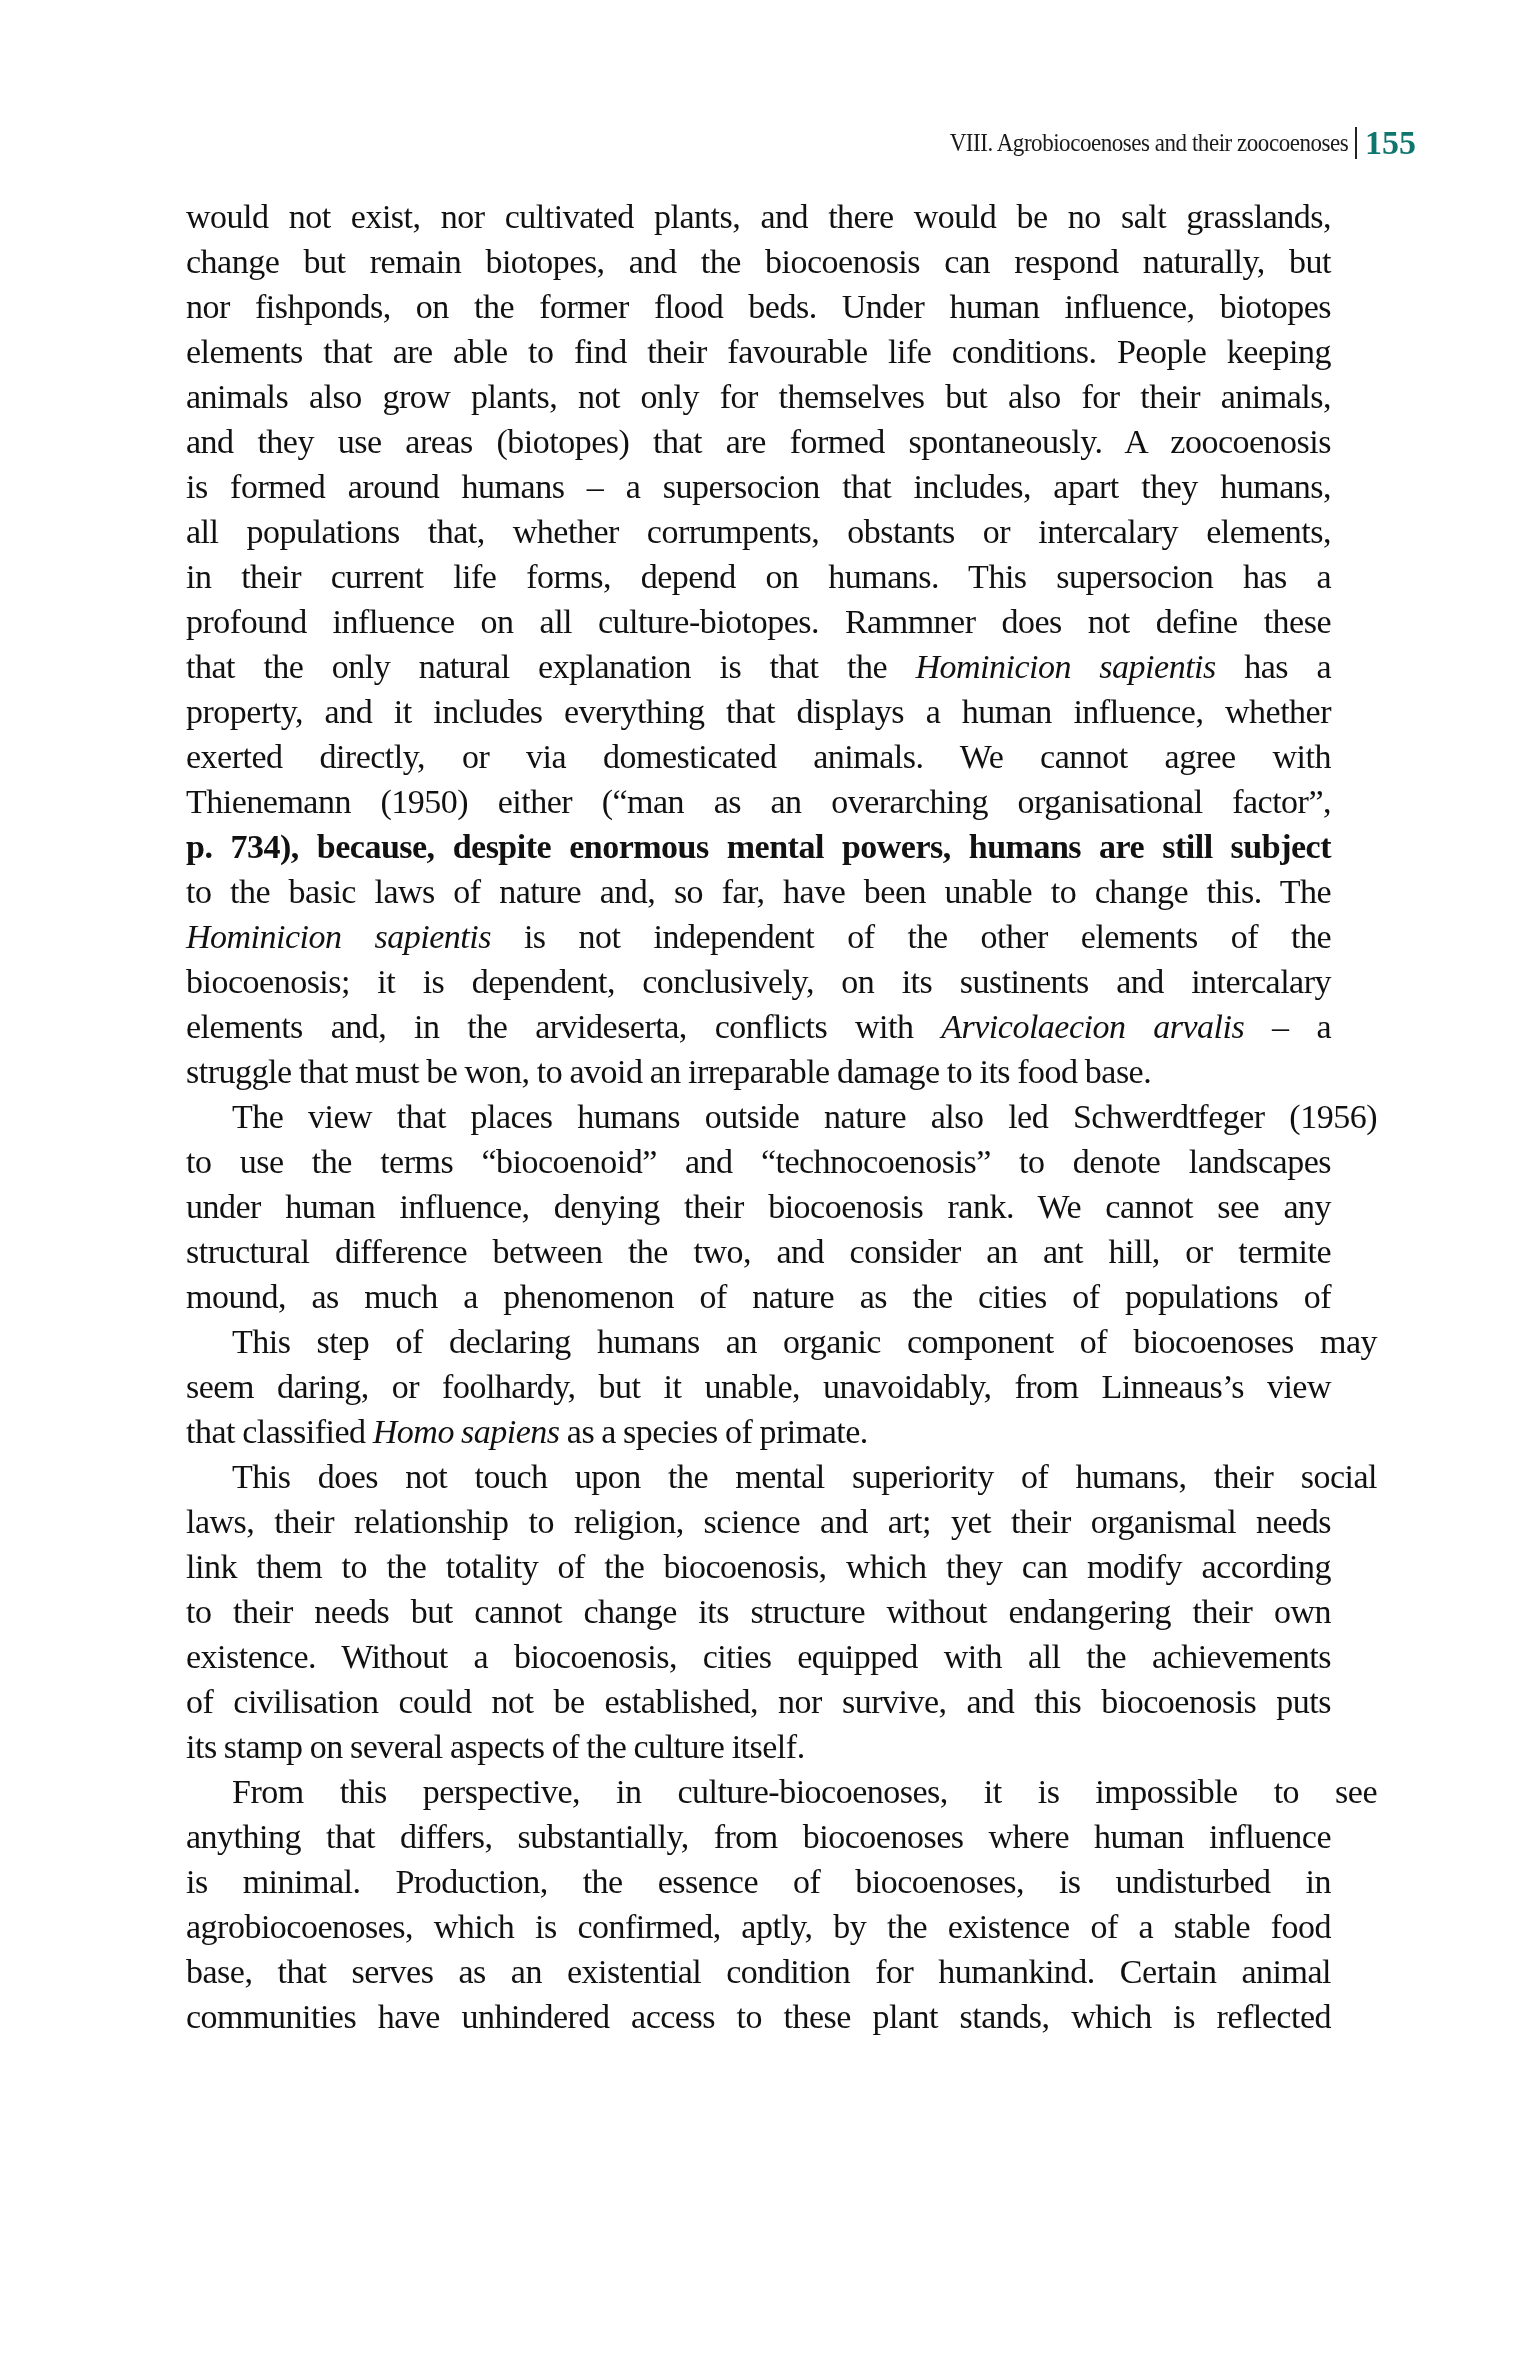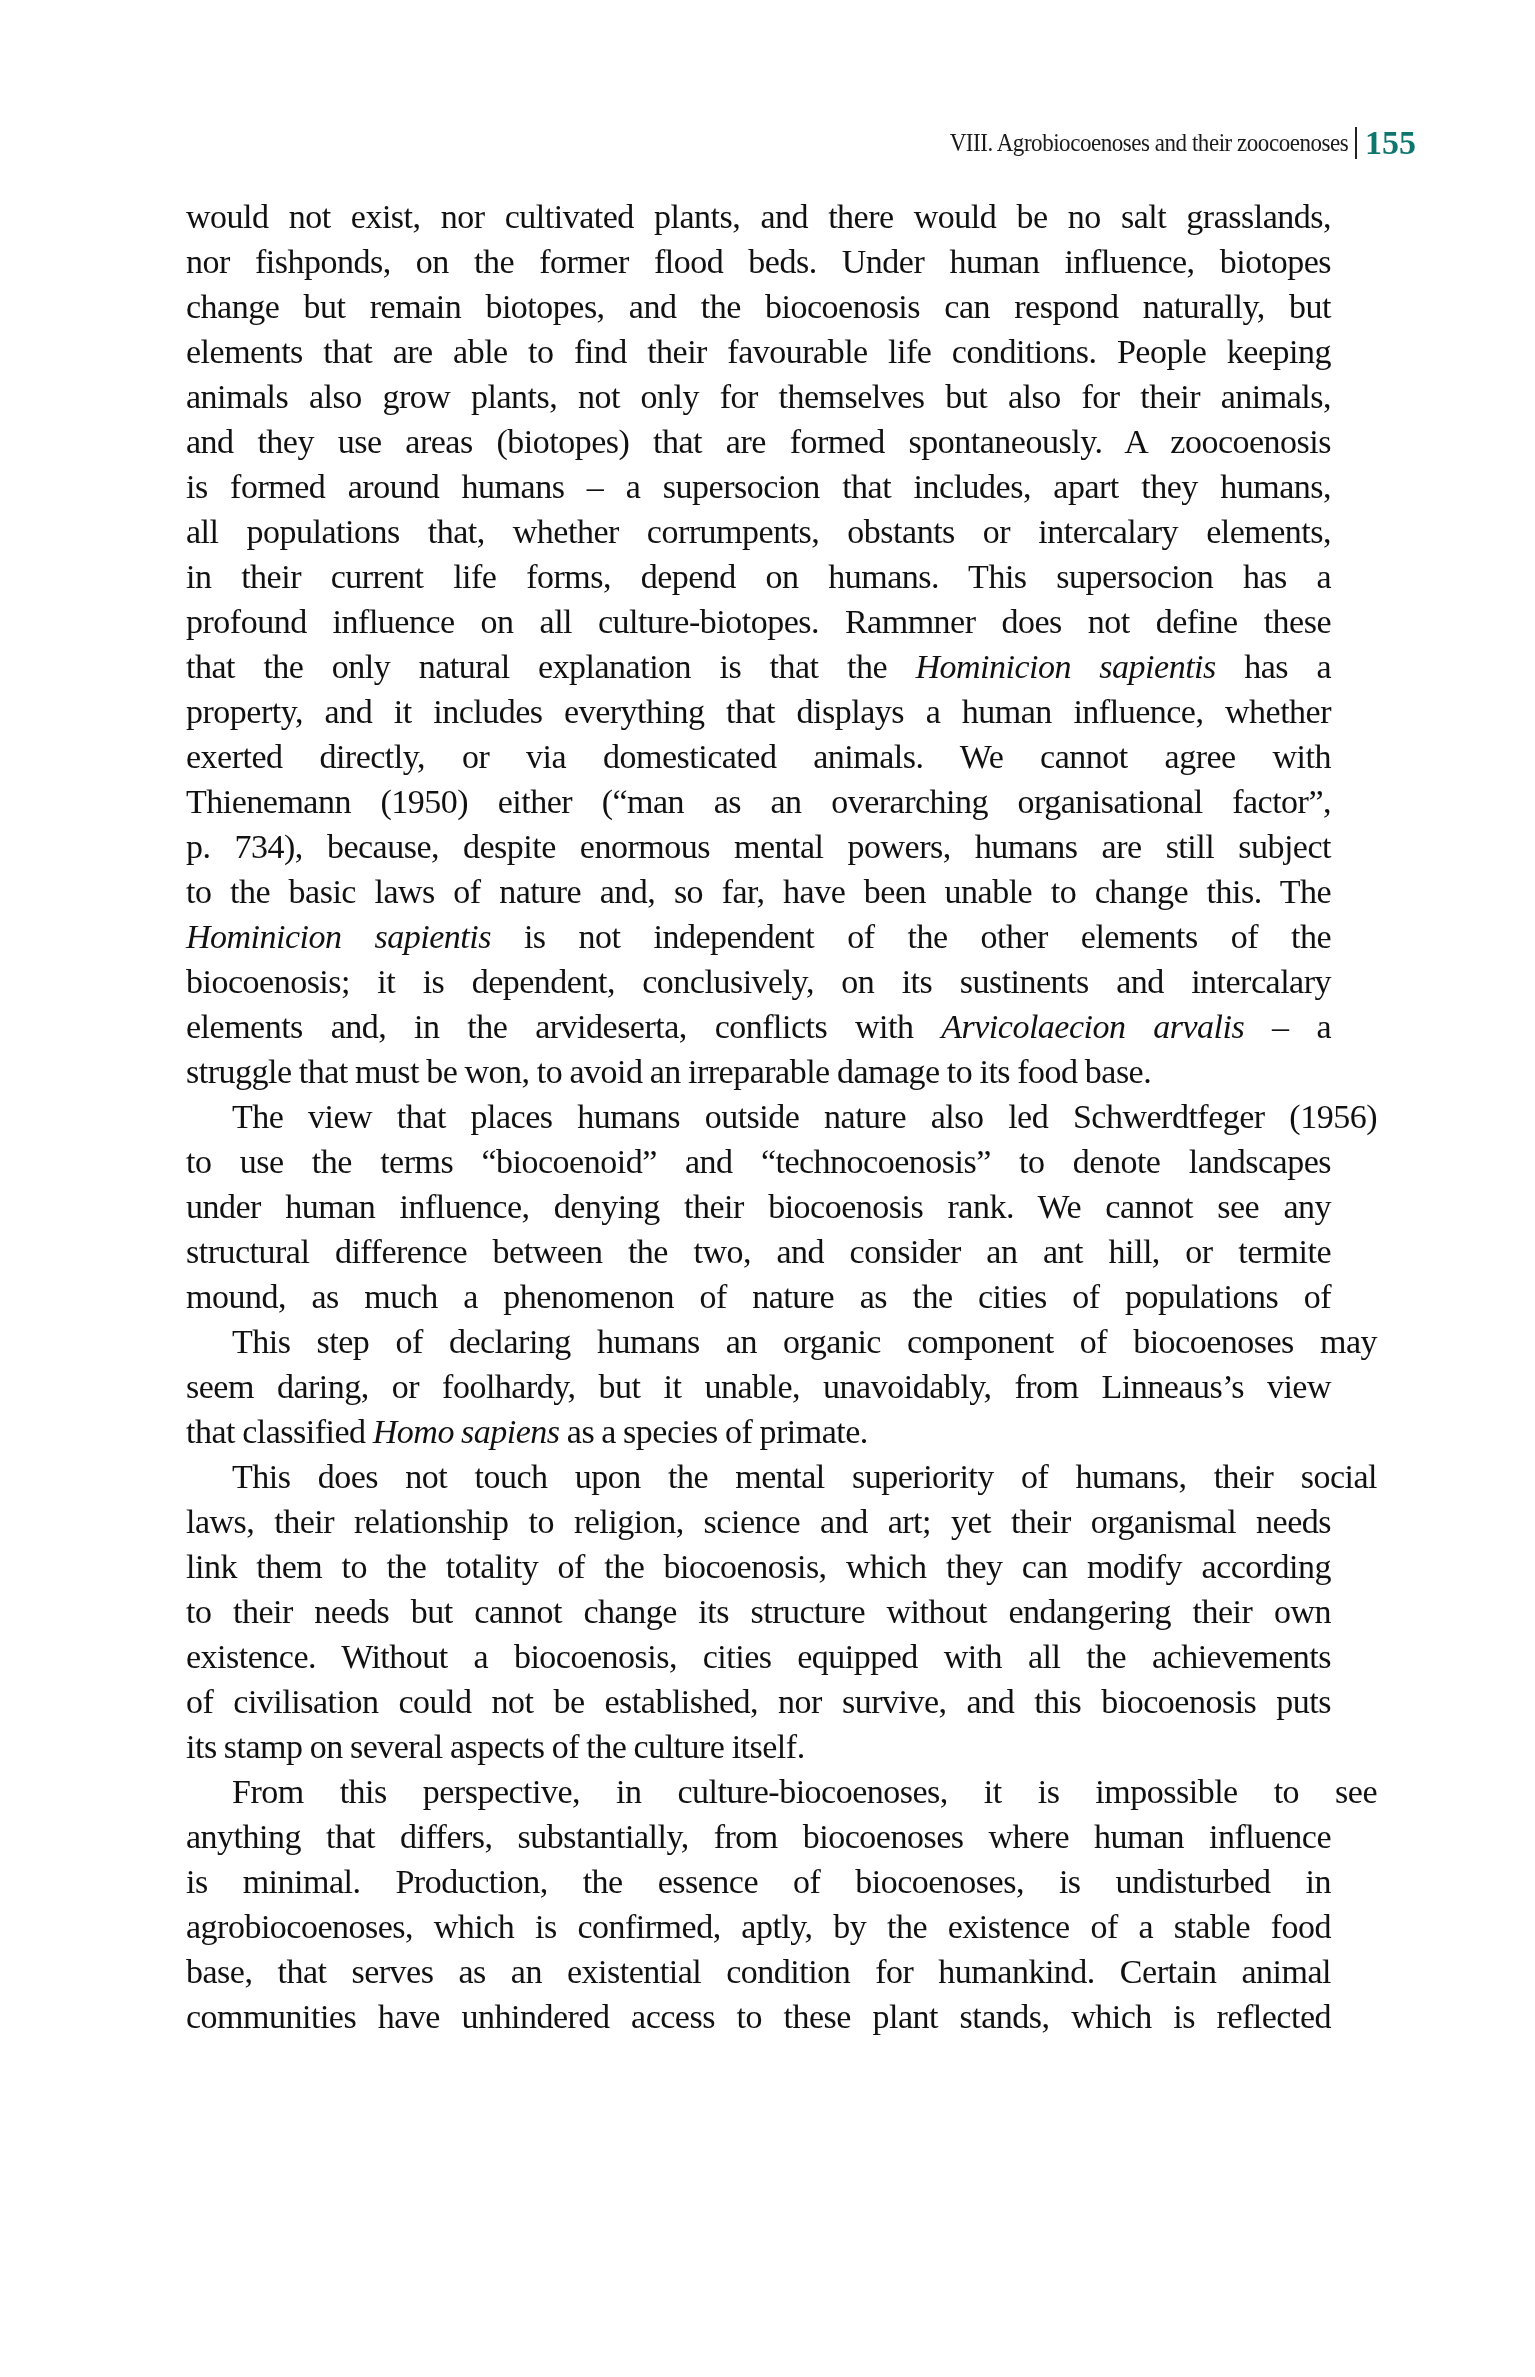--- a/index.html
+++ b/index.html
@@ -80,34 +80,34 @@
 
 <div class="running-header">
   <span class="header-title">VIII. Agrobiocoenoses and their zoocoenoses</span>
   <span class="header-rule"></span>
   <span class="header-page">155</span>
 </div>
 
 <div class="text-block" id="text-block">
     <p class="para">
       <span class="line" style="display: block; text-align-last: justify; width: 1145px;"><span>would not exist, nor cultivated plants, and there would be no salt grasslands,</span></span>
+      <span class="line" style="display: block; text-align-last: justify; width: 1145px;"><span>change but remain biotopes, and the biocoenosis can respond naturally, but</span></span>
       <span class="line" style="display: block; text-align-last: justify; width: 1145px;"><span>nor fishponds, on the former flood beds. Under human influence, biotopes</span></span>
-      <span class="line" style="display: block; text-align-last: justify; width: 1145px;"><span>change but remain biotopes, and the biocoenosis can respond naturally, but</span></span>
       <span class="line" style="display: block; text-align-last: justify; width: 1145px;"><span>elements that are able to find their favourable life conditions. People keeping</span></span>
       <span class="line" style="display: block; text-align-last: justify; width: 1145px;"><span>animals also grow plants, not only for themselves but also for their animals,</span></span>
       <span class="line" style="display: block; text-align-last: justify; width: 1145px;"><span>and they use areas (biotopes) that are formed spontaneously. A zoocoenosis</span></span>
       <span class="line" style="display: block; text-align-last: justify; width: 1145px;"><span>is formed around humans – a supersocion that includes, apart they humans,</span></span>
       <span class="line" style="display: block; text-align-last: justify; width: 1145px;"><span>all populations that, whether corrumpents, obstants or intercalary elements,</span></span>
       <span class="line" style="display: block; text-align-last: justify; width: 1145px;"><span>in their current life forms, depend on humans. This supersocion has a</span></span>
       <span class="line" style="display: block; text-align-last: justify; width: 1145px;"><span>profound influence on all culture-biotopes. Rammner does not define these</span></span>
       <span class="line" style="display: block; text-align-last: justify; width: 1145px;"><span>that the only natural explanation is that the </span><em>Hominicion sapientis</em><span> has a</span></span>
       <span class="line" style="display: block; text-align-last: justify; width: 1145px;"><span>property, and it includes everything that displays a human influence, whether</span></span>
       <span class="line" style="display: block; text-align-last: justify; width: 1145px;"><span>exerted directly, or via domesticated animals. We cannot agree with</span></span>
       <span class="line" style="display: block; text-align-last: justify; width: 1145px;"><span>Thienemann (1950) either (“man as an overarching organisational factor”,</span></span>
-      <span class="line" style="display: block; text-align-last: justify; width: 1145px;"><span>p. 734), because, despite enormous mental powers, humans are still subject</span></span>
+      <span class="line" style="display: block; text-align-last: justify; width: 1145px; font-weight: bold;"><span>p. 734), because, despite enormous mental powers, humans are still subject</span></span>
       <span class="line" style="display: block; text-align-last: justify; width: 1145px;"><span>to the basic laws of nature and, so far, have been unable to change this. The</span></span>
       <span class="line" style="display: block; text-align-last: justify; width: 1145px;"><em>Hominicion sapientis</em><span> is not independent of the other elements of the</span></span>
       <span class="line" style="display: block; text-align-last: justify; width: 1145px;"><span>biocoenosis; it is dependent, conclusively, on its sustinents and intercalary</span></span>
       <span class="line" style="display: block; text-align-last: justify; width: 1145px;"><span>elements and, in the arvideserta, conflicts with </span><em>Arvicolaecion arvalis</em><span> – a</span></span>
       <span class="line last" style="display: block; text-align-last: left; width: 1145px;"><span>struggle that must be won, to avoid an irreparable damage to its food base.</span></span>
     </p>
     <p class="para">
       <span class="line first-indent" style="display: block; text-align-last: justify; width: 1145px;"><span>The view that places humans outside nature also led Schwerdtfeger (1956)</span></span>
       <span class="line" style="display: block; text-align-last: justify; width: 1145px;"><span>to use the terms “biocoenoid” and “technocoenosis” to denote landscapes</span></span>
       <span class="line" style="display: block; text-align-last: justify; width: 1145px;"><span>under human influence, denying their biocoenosis rank. We cannot see any</span></span>

